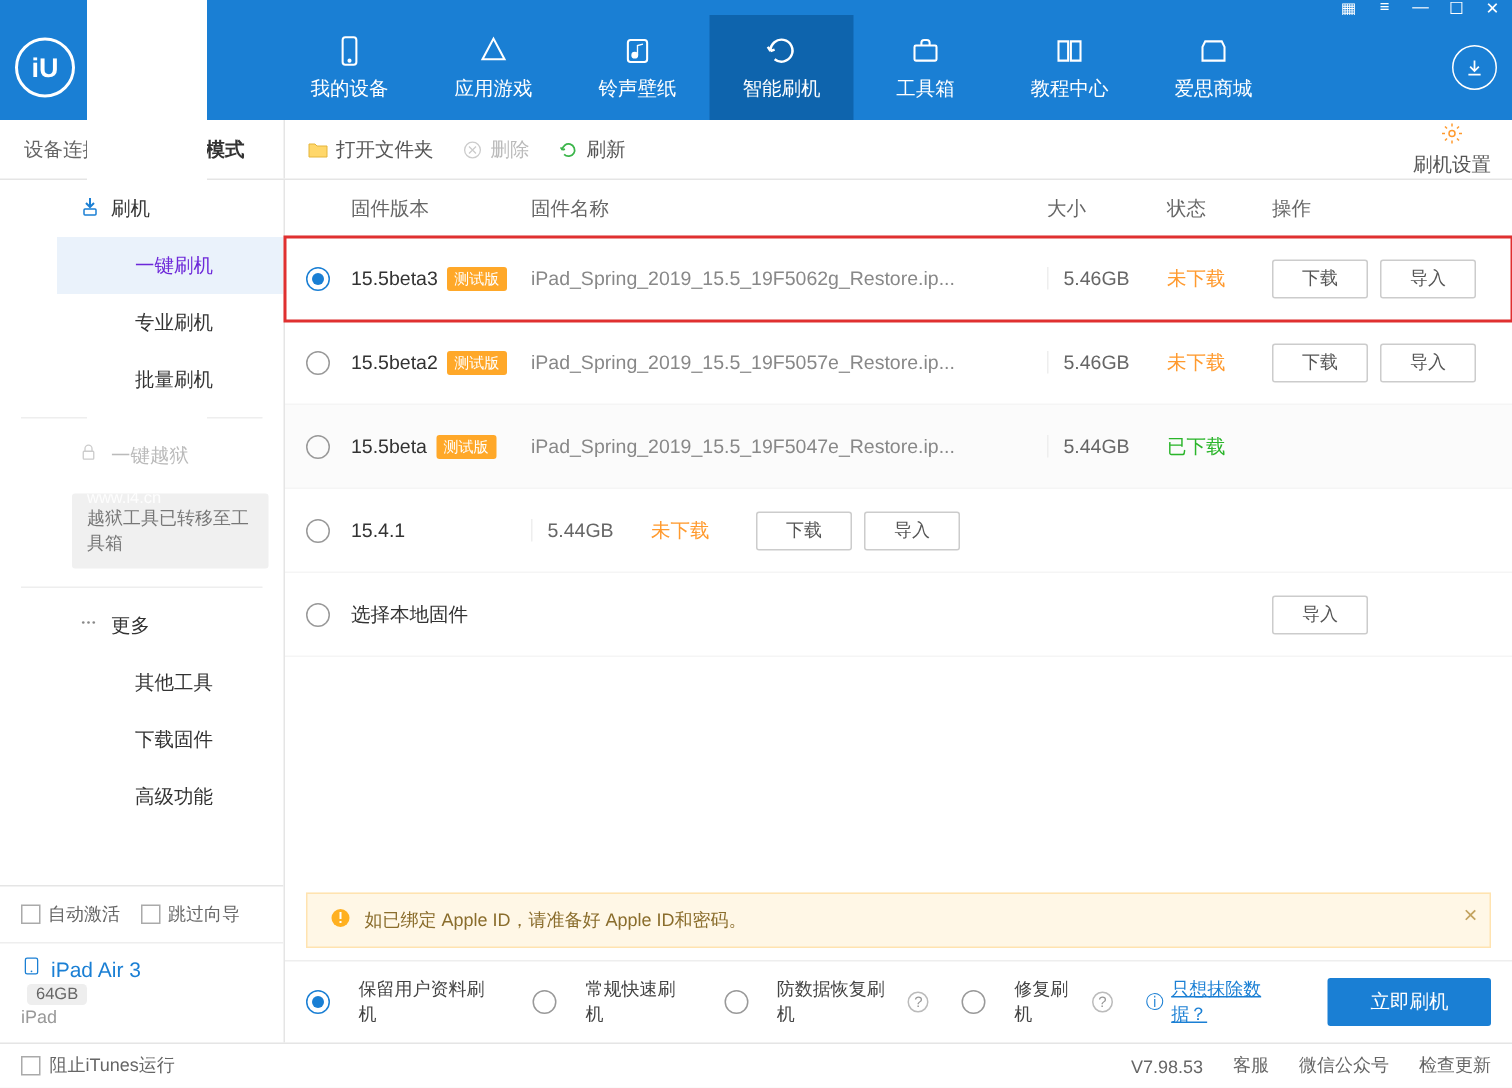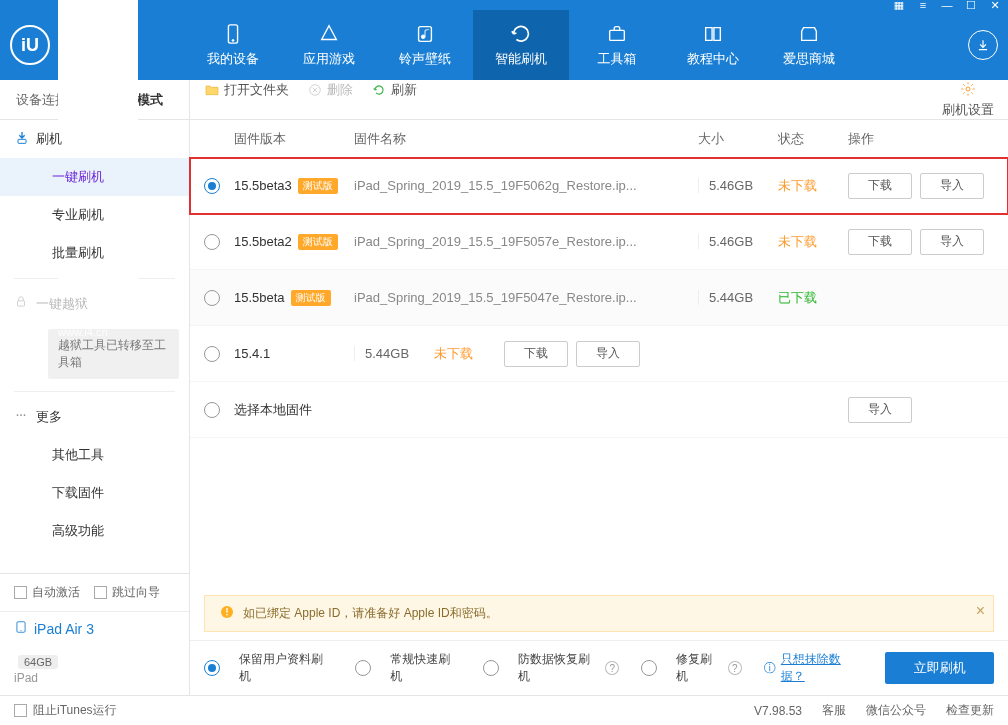--- a/index.html
+++ b/index.html
@@ -21,30 +21,30 @@
 .nav-item.active { background: #0e64ad; }
 .nav-icon { width: 24px; height: 24px; display: flex; align-items: center; justify-content: center; }
 .nav-icon svg { width: 22px; height: 22px; fill: #fff; stroke: #fff; }
 .header-right { margin-left: auto; display: flex; align-items: center; gap: 12px; }
 .dl-circle { width: 30px; height: 30px; border: 1.5px solid #fff; border-radius: 50%; display: flex; align-items: center; justify-content: center; }
 .dl-circle svg { width: 14px; height: 14px; stroke: #fff; fill: none; stroke-width: 2; }
 
 
 .subbar { height: 40px; background: #fff; border-bottom: 1px solid #e5e5e5; display: flex; align-items: center; }
 .subbar-left { width: 190px; padding-left: 16px; display: flex; align-items: center; gap: 4px; border-right: 1px solid #e5e5e5; height: 100%; }
-.subbar-right { flex: 1; display: flex; align-items: flex-start; padding: 0 14px; gap: 18px; }
+.subbar-right { flex: 1; display: flex; align-items: center; padding: 0 14px; gap: 18px; }
 .tb-btn { display: flex; align-items: center; gap: 4px; cursor: pointer; font-size: 13px; color: #555; }
 .tb-btn.disabled { color: #bbb; }
 .tb-icon { width: 16px; height: 16px; display: inline-flex; align-items: center; justify-content: center; }
 .settings-btn { margin-left: auto; display: flex; align-items: center; gap: 4px; color: #555; cursor: pointer; flex-direction: column; }
 
 
 .main { display: flex; height: 575px; background: #fff; }
 .sidebar { width: 190px; border-right: 1px solid #e5e5e5; display: flex; flex-direction: column; overflow-y: auto; }
-.side-item { padding: 10px 16px 10px 36px; cursor: pointer; color: #333; position: relative; font-size: 13px; }
+.side-item { padding: 10px 16px 10px 36px; cursor: pointer; color: #333; position: relative; font-size: 13px; margin-left: 38px; }
 .side-item.top { padding-left: 36px; font-weight: normal; }
 .side-item.top .side-icn { position: absolute; left: 14px; top: 10px; width: 16px; height: 16px; }
 .side-item.sel { background: #eaf2fb; color: #6d28d9; }
 .side-item.sub { padding-left: 52px; }
 .side-item.disabled { color: #bbb; }
 .side-note { margin: 6px 10px 6px 48px; background: #f0f0f0; padding: 8px 10px; font-size: 12px; color: #777; border-radius: 2px; }
 .side-sep { height: 1px; background: #eee; margin: 6px 14px; }
 .sidebar-bottom { margin-top: auto; border-top: 1px solid #e5e5e5; }
 .auto-row { display: flex; align-items: center; padding: 10px 14px; gap: 14px; font-size: 12px; color: #666; }
 .chk { width: 13px; height: 13px; border: 1px solid #aaa; display: inline-block; }
@@ -274,21 +274,21 @@
           </label>
       </div>
       <div class="device-card">
         <div class="device-name">
           <span><svg viewBox="0 0 24 24" width="14" height="14">
                 <rect x="5" y="3" width="14" height="18" rx="2" fill="none" stroke="#1a7fd4" stroke-width="1.5"></rect>
                 <circle cx="12" cy="18" r="1" fill="#1a7fd4"></circle>
               </svg></span>
           <span>iPad Air 3</span>
         </div>
-        <div style="margin-top:17px"><span class="badge-cap">64GB</span></div>
+        <div style="margin-top:0"><span class="badge-cap">64GB</span></div>
         <div class="device-type">iPad</div>
       </div>
     </div>
   </div>
 
   <div class="content">
     <div class="thead">
       <div class="col-ver">固件版本</div>
       <div class="col-name">固件名称</div>
       <div class="col-size">大小</div>

